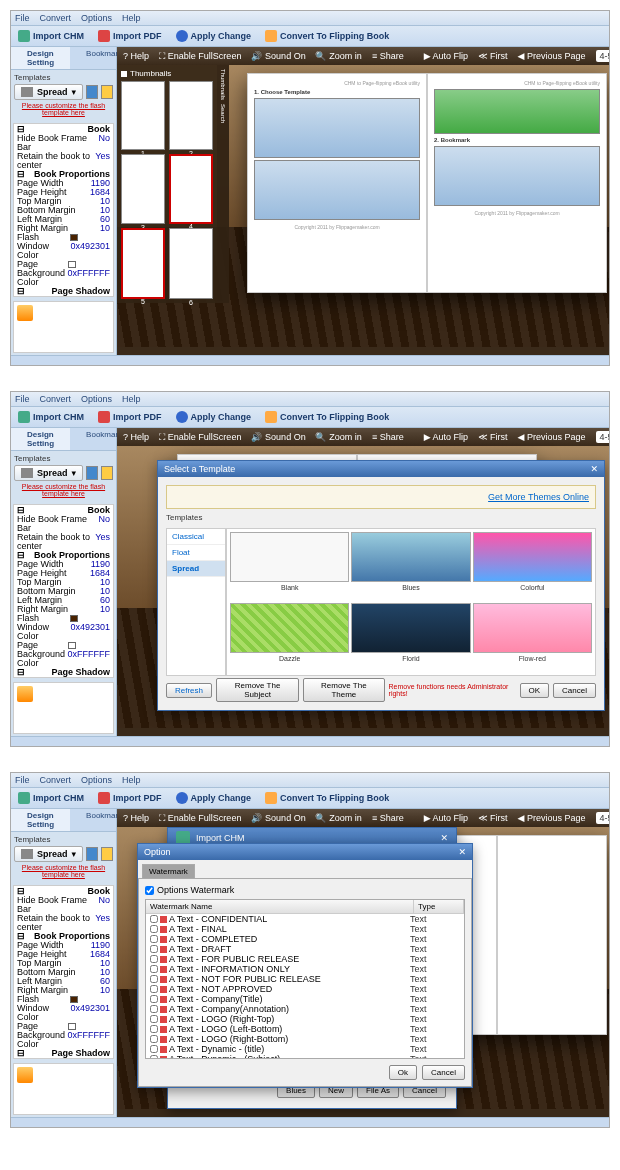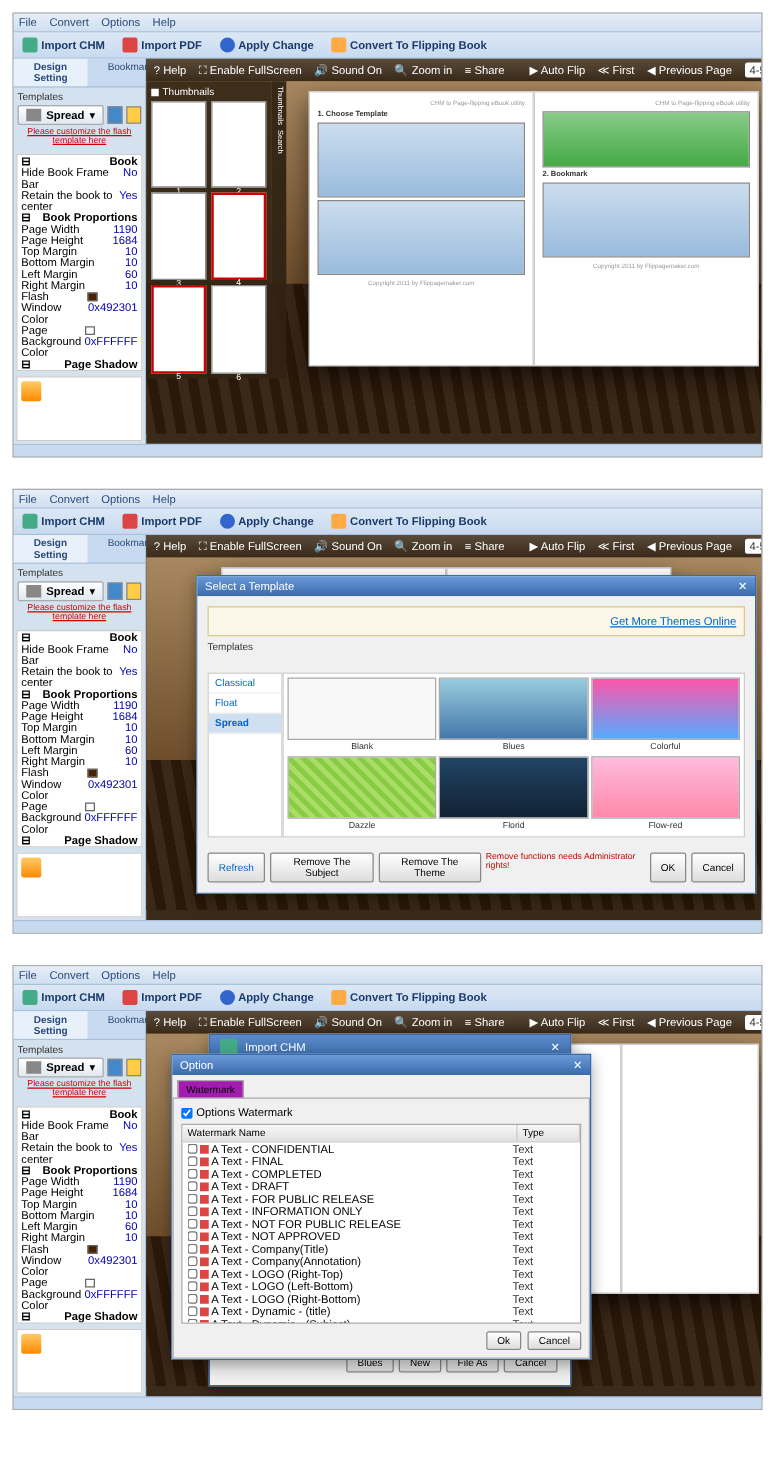--- a/index.html
+++ b/index.html
@@ -58,45 +58,45 @@
 .page .foot { font-size: 5px; color: #999; text-align: center; margin-top: 4px; }
 .btmbar { background: #c8daf0; height: 10px; border-top: 1px solid #a8c0d8; }
 
 .dialog { position: absolute; background: #f0f0f0; border: 1px solid #3a6aaa; box-shadow: 0 4px 12px rgba(0,0,0,0.4); }
 .dlg-title { background: linear-gradient(#6a9ad8,#3a6aaa); color: #fff; padding: 3px 6px; font-size: 9px; display: flex; justify-content: space-between; }
 .dlg-title .x { cursor: pointer; }
 .dlg-body { padding: 8px; background: #f0f0f0; }
 .tpl-dialog { left: 40px; top: 14px; width: 448px; }
 .tpl-hint { background: #faf6e8; border: 1px solid #d8c888; padding: 6px; font-size: 8px; color: #555; display: flex; }
 .tpl-hint a { color: #06c; text-decoration: underline; margin-left: auto; }
-.tpl-main { display: flex; margin-top: 16px; height: 132px; }
+.tpl-main { display: flex; margin-top: 6px; height: 148px; }
 .tpl-nav { width: 60px; border: 1px solid #ccc; background: #fff; }
 .tpl-nav div { padding: 3px 5px; font-size: 8px; color: #06c; border-bottom: 1px solid #eee; }
 .tpl-nav div.sel { background: #d0e0f0; font-weight: bold; }
 .tpl-grid { flex: 1; border: 1px solid #ccc; background: #fff; display: grid; grid-template-columns: 1fr 1fr 1fr; padding: 3px; gap: 2px; }
 .tpl-cell { display: flex; flex-direction: column; align-items: center; }
 .tpl-prev { width: 100%; height: 50px; border: 1px solid #aaa; background: #eee; }
 .tpl-prev.blank { background: #f8f8f8; }
 .tpl-prev.blues { background: linear-gradient(#9cd,#47a); }
 .tpl-prev.colorful { background: linear-gradient(#f5a,#5af); }
 .tpl-prev.dazzle { background: repeating-linear-gradient(45deg,#8c4 0 4px,#ad6 4px 8px); }
 .tpl-prev.florid { background: linear-gradient(#246,#123); }
 .tpl-prev.flowred { background: linear-gradient(#fbd,#f8a); }
 .tpl-cell span { font-size: 7px; margin-top: 2px; color: #333; }
-.tpl-foot { display: flex; gap: 4px; margin-top: 12px; }
+.tpl-foot { display: flex; gap: 4px; margin-top: 2px; align-items: center; }
 .dbtn { background: linear-gradient(#fff,#ddd); border: 1px solid #888; padding: 2px 8px; font-size: 8px; border-radius: 2px; }
 .tpl-foot .warn { color: #c00; font-size: 7px; }
 .tpl-foot .sp { flex: 1; }
 .dbtn.ref { color: #06c; }
 
 .chm-win { left: 50px; top: 0; width: 290px; }
 .chm-top { background: linear-gradient(#5a8ac8,#3a6aaa); color: #fff; padding: 3px 8px; display: flex; align-items: center; gap: 6px; }
 .chm-top::before { content: ''; width: 14px; height: 14px; background: #4a8; border-radius: 2px; }
 .opt-dialog { left: 20px; top: 16px; width: 336px; }
-.opt-tab { background: #a21caf; padding: 2px 6px; font-size: 8px; display: inline-block; border: 1px solid #aaa; border-bottom: none; }
+.opt-tab { background: #a3a3a3; padding: 2px 6px; font-size: 8px; display: inline-block; border: 1px solid #aaa; border-bottom: none; }
 .opt-body { border: 1px solid #aaa; padding: 6px; background: #f0f0f0; }
 .opt-chk { font-size: 8px; margin-bottom: 4px; display: flex; align-items: center; gap: 3px; }
 .opt-chk input { width: 9px; height: 9px; }
 .opt-list { background: #fff; border: 1px solid #aaa; height: 160px; overflow: hidden; }
 .opt-list-head { display: flex; background: linear-gradient(#f8f8f8,#e0e0e0); border-bottom: 1px solid #ccc; }
 .opt-list-head div { padding: 2px 4px; font-size: 8px; border-right: 1px solid #ccc; }
 .opt-list-head .c1 { flex: 1; }
 .opt-list-head .c2 { width: 50px; }
 .opt-list-body .row { display: flex; padding: 0 4px; line-height: 10px; }
 .opt-list-body .row .c1 { flex: 1; display: flex; gap: 2px; align-items: center; }

